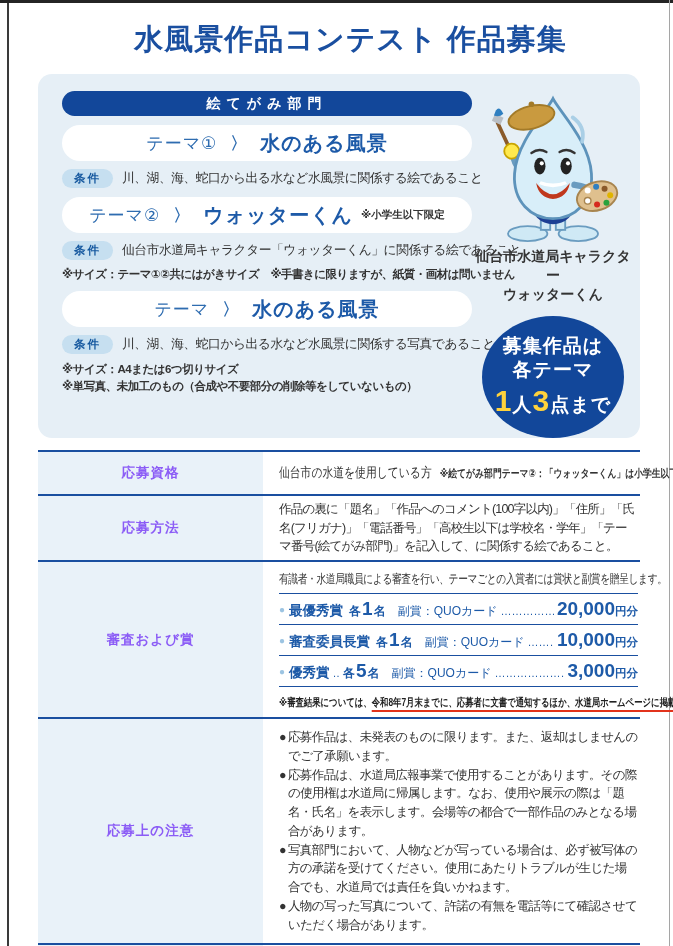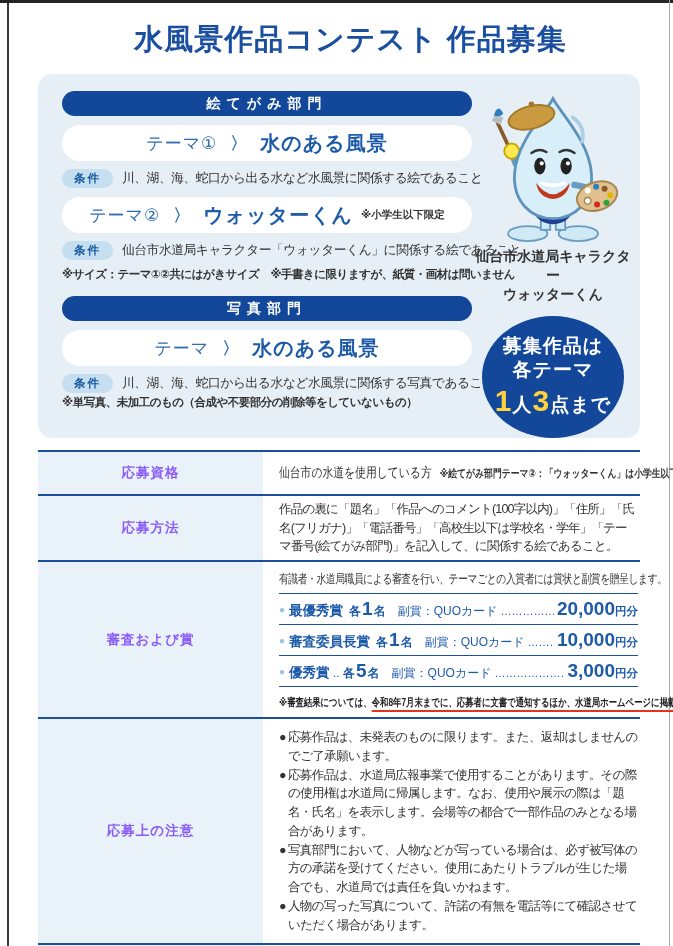--- a/index.html
+++ b/index.html
@@ -105,31 +105,31 @@
         <span class="theme-arrow">〉</span>
         <span class="theme-value">ウォッターくん</span>
         <span class="theme-note">※小学生以下限定</span>
       </div>
       <div class="cond-row">
         <span class="cond-badge">条件</span>
         <span class="cond-text">仙台市水道局キャラクター「ウォッターくん」に関係する絵であること</span>
       </div>
       <div class="size-note">※サイズ：テーマ①②共にはがきサイズ　※手書きに限りますが、紙質・画材は問いません</div>
 
-      <div class="dept-pill mt14">写真部門</div>
 
       <div class="theme-pill">
         <span class="theme-label">テーマ</span>
         <span class="theme-arrow">〉</span>
         <span class="theme-value">水のある風景</span>
       </div>
       <div class="cond-row">
         <span class="cond-badge">条件</span>
         <span class="cond-text">川、湖、海、蛇口から出る水など水風景に関係する写真であること</span>
       </div>
+      <div class="size-note" style="margin-top:8px;">※サイズ：A4または6つ切りサイズ</div>
       <div class="size-note" style="margin-top:2px;">※単写真、未加工のもの（合成や不要部分の削除等をしていないもの）</div>
     </div>
 
     <div class="panel-right">
       <div class="mascot-box">
         <svg width="150" height="150" viewBox="0 0 150 160">
 
           <ellipse cx="48" cy="150" rx="21" ry="8" fill="#cfe9f5" stroke="#6a9cc0" stroke-width="2"></ellipse>
           <ellipse cx="102" cy="150" rx="21" ry="8" fill="#cfe9f5" stroke="#6a9cc0" stroke-width="2"></ellipse>
           <rect x="62" y="132" width="10" height="14" fill="#cfe9f5" stroke="#6a9cc0" stroke-width="2"></rect>

